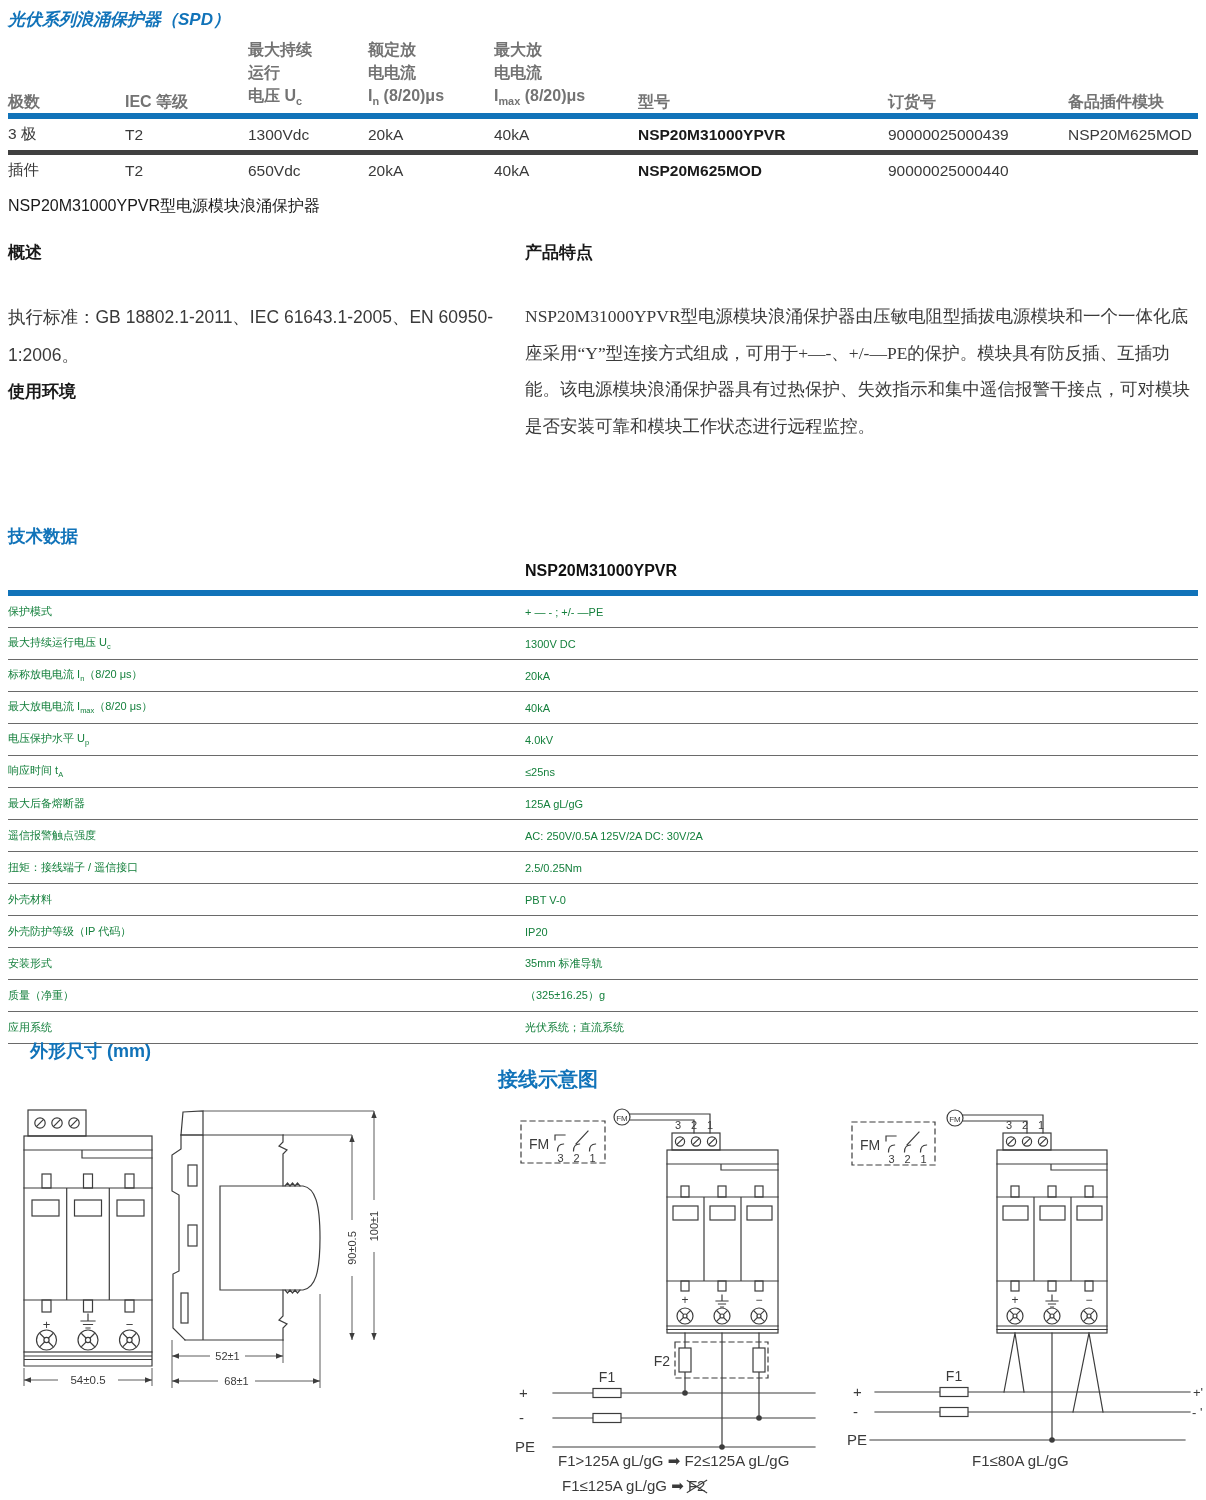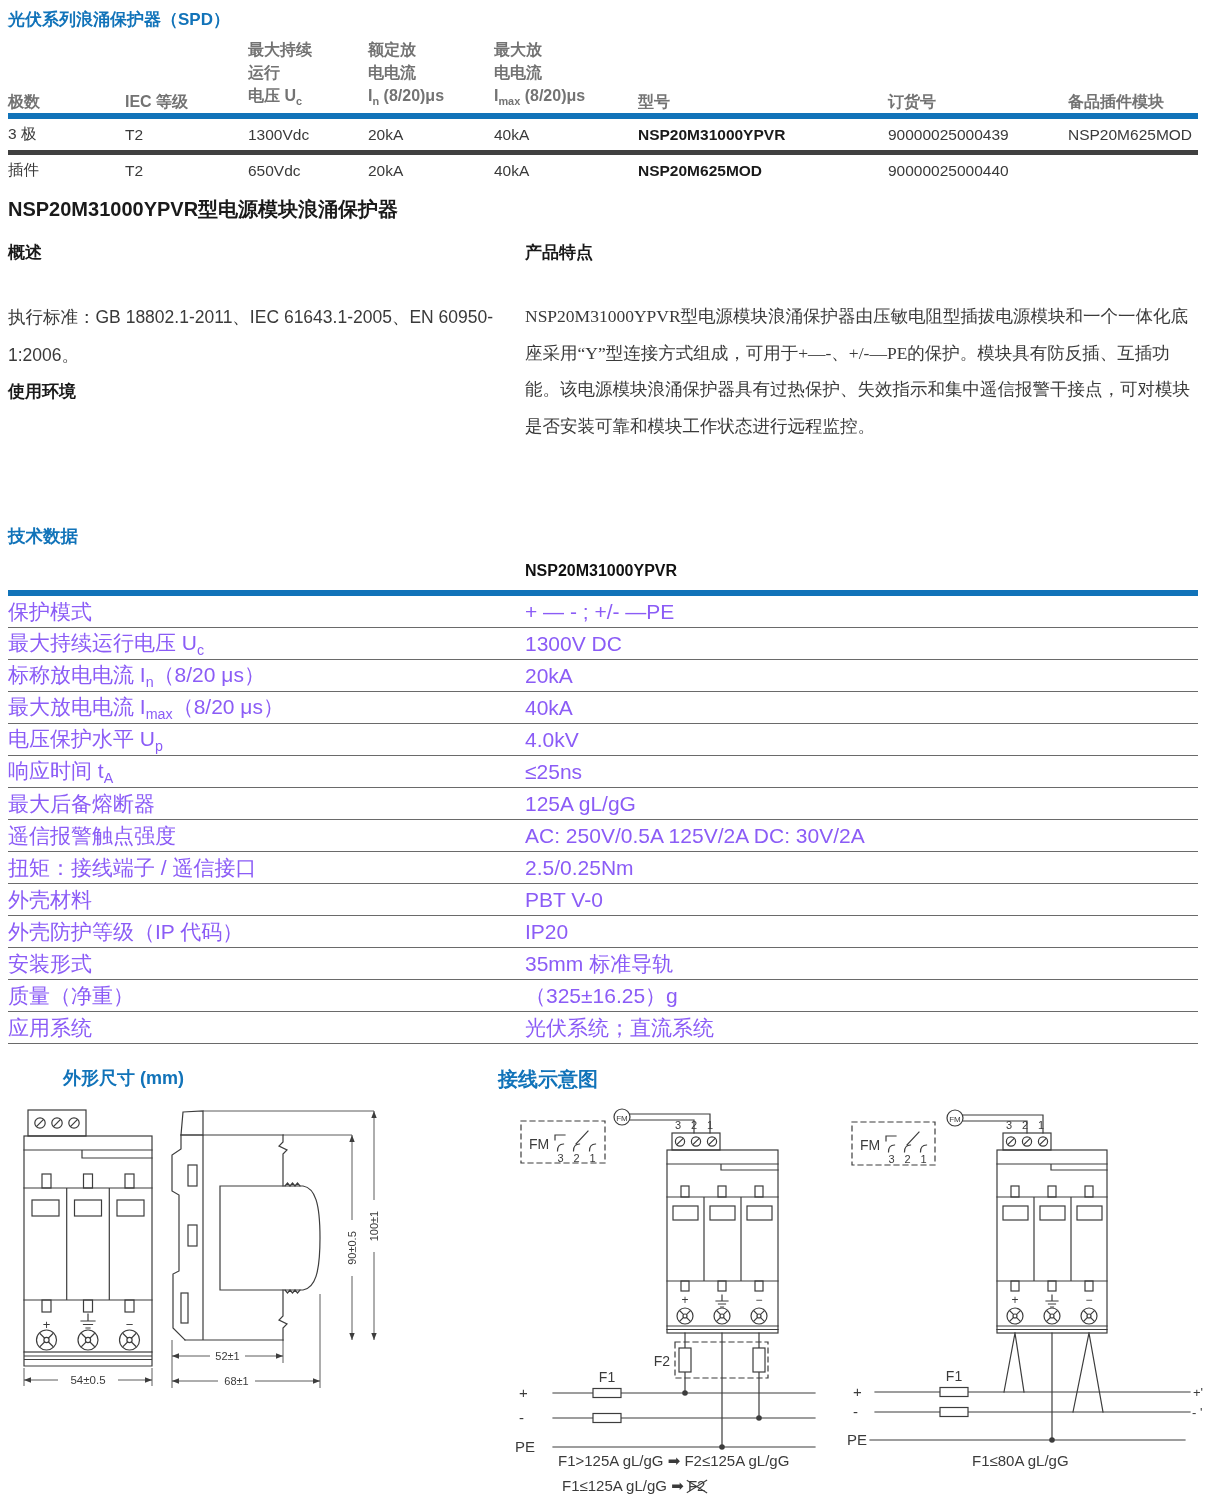--- a/index.html
+++ b/index.html
@@ -2,39 +2,39 @@
 <html><head>
 <meta charset="utf-8">
 <style>
   html,body{margin:0;padding:0;background:#fff;}
   #page{position:relative;width:1206px;height:1500px;background:#fff;overflow:hidden;
         font-family:"Liberation Sans","DejaVu Sans",sans-serif;color:#333;}
   .abs{position:absolute;}
   h1,h2,h3,p{margin:0;padding:0;}
   .bhead{color:#1173b9;font-weight:bold;}
   .title-main{font-size:17px;}
-  .sec-title{font-size:20px;font-weight:bold;color:#1a1a1a;}
+  .sec-title{font-size:16px;font-weight:normal;color:#1a1a1a;}
   .h3{font-size:17px;font-weight:bold;color:#1a1a1a;}
   .para{font-size:17.5px;color:#3a3a3a;margin-top:22px;}
   
   .ptable{left:8px;top:38px;width:1190px;}
   .phead{display:flex;align-items:flex-end;min-height:74px;}
   .hdr-cell{font-weight:bold;font-size:16px;line-height:23px;color:#737373;}
   .bluebar{height:6px;background:#1173b9;}
   .prow{display:flex;height:31px;align-items:center;font-size:15.5px;color:#3a3a3a;}
   .sep{border-bottom:5px solid #404040;}
   .c1{width:117px;} .c2{width:123px;} .c3{width:120px;} .c4{width:126px;}
   .c5{width:144px;} .c6{width:250px;} .c7{width:180px;} .c8{width:130px;}
   .bold{font-weight:bold;color:#1a1a1a;}
   
   .ttable{left:8px;top:562px;width:1190px;}
   .thead{height:28px;font-weight:bold;font-size:16px;color:#111;}
   .thead span{margin-left:517px;display:inline-block;}
   .trow{display:flex;height:31px;align-items:center;border-bottom:1px solid #6a6a6a;
-        font-size:21px;color:#8b5cf6;}
+        font-size:11px;color:#15803d;}
   .tlabel{width:517px;}
   sub{font-size:0.68em;}
   
   svg{position:absolute;overflow:visible;}
   .ln{stroke:#3d3d3d;stroke-width:1.2;fill:none;stroke-linecap:square;}
   .lnthin{stroke:#4a4a4a;stroke-width:0.9;fill:none;}
   .dash{stroke-dasharray:5 4;}
   .fillg{fill:#3d3d3d;stroke:none;}
   .wht{fill:#fff;stroke:none;}
   svg text{font-family:"Liberation Sans","DejaVu Sans",sans-serif;fill:#3b3b3b;}
@@ -43,21 +43,21 @@
   .crossed::before,.crossed::after{content:"";position:absolute;left:-3px;right:-3px;top:50%;
         border-top:1.6px solid #3b3b3b;}
   .crossed::before{transform:rotate(32deg);}
   .crossed::after{transform:rotate(-32deg);}
 </style>
 </head>
 <body>
 
 <div id="page">
 
-  <h1 class="abs bhead title-main" style="left:8px;top:8px;">光伏系列浪涌保护器（SPD）</h1>
+  <h1 class="abs bhead title-main" style="left:8px;top:8px;font-style:italic;">光伏系列浪涌保护器（SPD）</h1>
 
   <div class="abs ptable">
     <div class="phead">
       <div class="hdr-cell c1">极数</div>
       <div class="hdr-cell c2">IEC 等级</div>
       <div class="hdr-cell c3">最大持续<br>运行<br>电压 U<sub>c</sub></div>
       <div class="hdr-cell c4">额定放<br>电电流<br>I<sub>n</sub> (8/20)μs</div>
       <div class="hdr-cell c5">最大放<br>电电流<br>I<sub>max</sub> (8/20)μs</div>
       <div class="hdr-cell c6">型号</div>
       <div class="hdr-cell c7">订货号</div>
@@ -154,21 +154,21 @@
     <div class="trow">
       <div class="tlabel">质量（净重）</div>
       <div>（325±16.25）g</div>
     </div>
     <div class="trow">
       <div class="tlabel">应用系统</div>
       <div>光伏系统；直流系统</div>
     </div>
   </div>
 
-  <h2 class="abs bhead" style="left:30px;top:1066px;font-size:18px;margin-left:33px;">外形尺寸 (mm)</h2>
+  <h2 class="abs bhead" style="left:30px;top:1039px;font-size:18px;">外形尺寸 (mm)</h2>
   <h2 class="abs bhead" style="left:498px;top:1066px;font-size:20px;">接线示意图</h2>
 
   <svg style="left:20px;top:1102px;" width="160" height="292" viewBox="0 0 160 292">
     <g class="ln">
       <rect x="8" y="8" width="58" height="26"></rect>
       <circle cx="20" cy="21" r="5.2"></circle>
         <line x1="16.6" y1="24.4" x2="23.4" y2="17.6"></line>
       <circle cx="37" cy="21" r="5.2"></circle>
         <line x1="33.6" y1="24.4" x2="40.4" y2="17.6"></line>
       <circle cx="54" cy="21" r="5.2"></circle>

